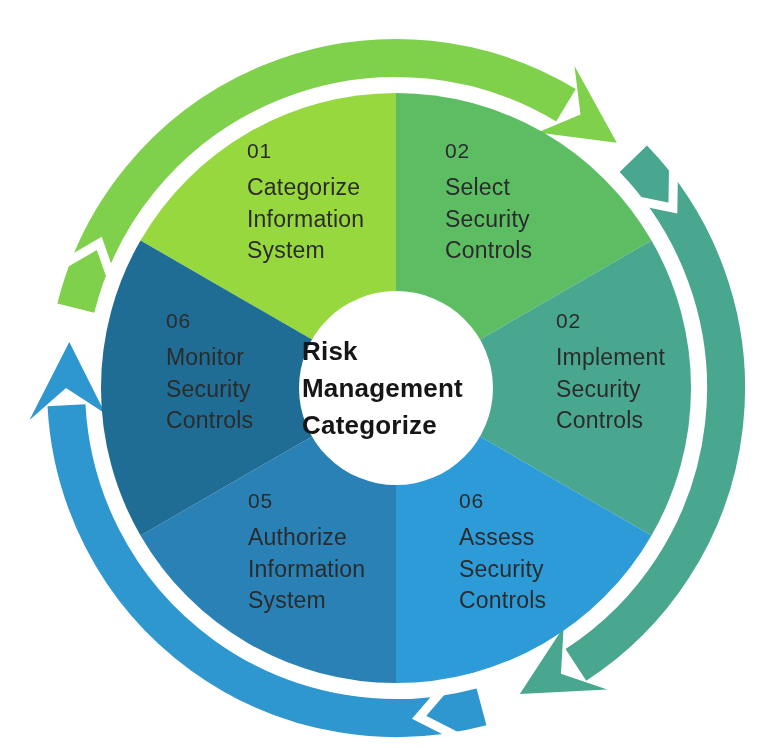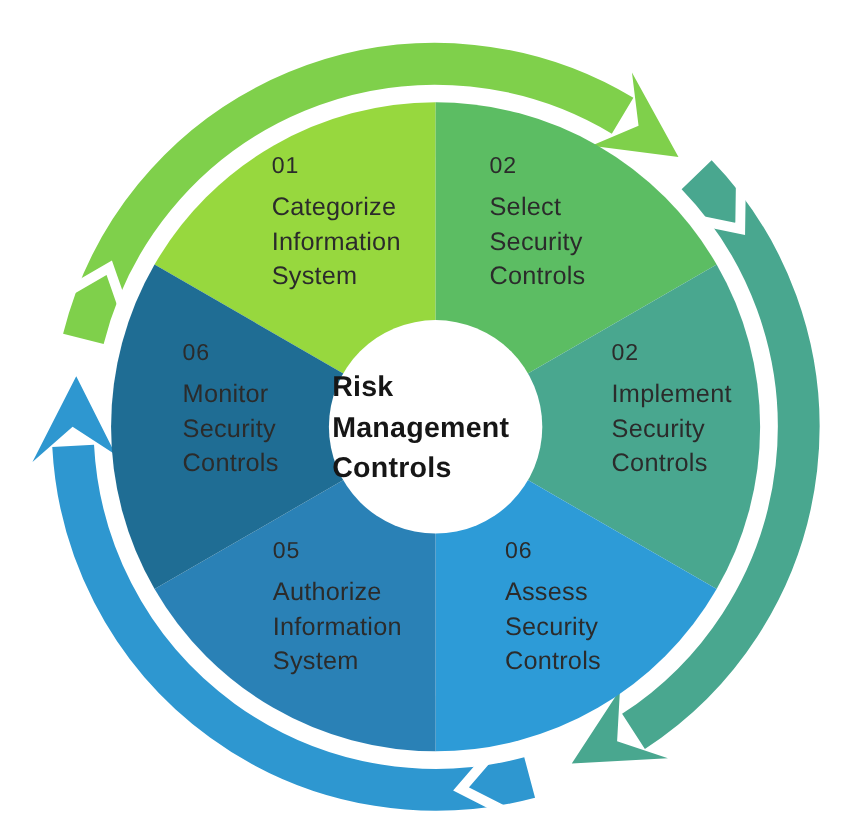--- a/index.html
+++ b/index.html
@@ -93,16 +93,16 @@
   </div>
 
   <div class="seg" style="left:166px;top:309px">
     <div class="num">06</div>
     <div class="txt">Monitor Security Controls</div>
   </div>
 
   <div class="center-label">
     <div>Risk</div>
     <div>Management</div>
-    <div>Controls</div>
+    <div>Categorize</div>
   </div>
 
 </div>
 
 </body></html>

